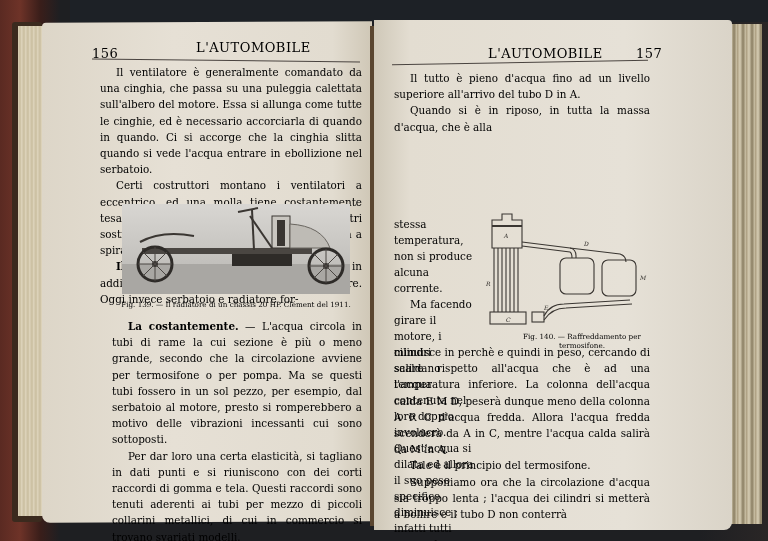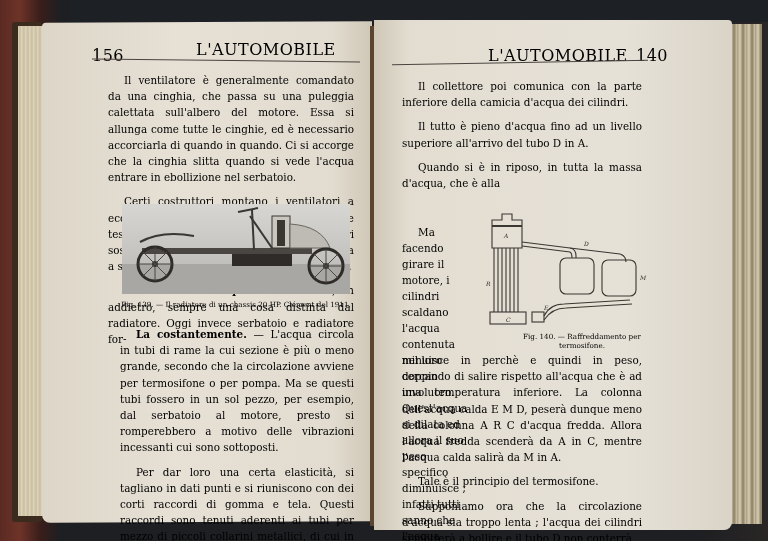--- a/index.html
+++ b/index.html
@@ -16,24 +16,24 @@
        background:repeating-linear-gradient(90deg,#a89a7c 0px,#d6cdb4 3px,#8a7e62 6px,#cfc5aa 9px);}
   .page{position:absolute;background:#e4ded3;color:#2a2724;}
   .page-left{left:42px;top:22px;width:330px;height:500px;
        border-radius:4px 0 0 8px;
        background:linear-gradient(90deg,#ddd6c8 0%,#e6e0d5 40%,#e2dcd0 88%,#cfc7b6 100%);
        transform:skewY(-0.3deg);}
   .page-right{left:374px;top:20px;width:358px;height:510px;
        border-radius:0 4px 8px 0;
        background:linear-gradient(90deg,#cfc8b8 0%,#e3ddd1 10%,#e6e1d7 70%,#dad4c8 100%);}
   .spine{position:absolute;left:370px;top:26px;width:5px;height:500px;background:#5a4630;}
-  .header{position:absolute;font-size:16px;letter-spacing:0.5px;text-align:center;}
+  .header{position:absolute;font-size:13px;letter-spacing:0.5px;text-align:center;}
   .rule{position:absolute;height:1px;background:#4a4440;}
   .body-text{position:absolute;font-size:10.4px;line-height:16.2px;text-align:justify;}
-  .body-text p{margin:8px;text-indent:16px;}
+  .body-text p{margin:0;text-indent:16px;}
   .body-text p.noindent{text-indent:0;}
   .bold{font-weight:bold;}
   .fig{position:absolute;}
   .caption{position:absolute;font-size:7.2px;text-align:center;}
   .photo{position:absolute;left:122px;top:204px;width:228px;height:90px;
        background:linear-gradient(180deg,#d8d6d2 0%,#c6c4c0 55%,#b4b2ae 100%);}
 </style>
 </head>
 <body>
 
@@ -88,30 +88,30 @@
 
 <div class="body-text" style="left:112px;top:318px;width:250px;">
   <p><span class="bold">La costantemente.</span><span> — L'acqua circola in tubi di rame la cui sezione è più o meno grande, secondo che la circolazione avviene per termosifone o per pompa. Ma se questi tubi fossero in un sol pezzo, per esempio, dal serbatoio al motore, presto si romperebbero a motivo delle vibrazioni incessanti cui sono sottoposti.</span></p>
   <p>Per dar loro una certa elasticità, si tagliano in dati punti e si riuniscono con dei corti raccordi di gomma e tela. Questi raccordi sono tenuti aderenti ai tubi per mezzo di piccoli collarini metallici, di cui in commercio si trovano svariati modelli.</p>
 </div>
 
 <div class="spine"></div>
 
 <div class="page page-right"></div>
 <div class="header" style="left:488px;top:46px;">L'AUTOMOBILE</div>
-<div class="header" style="left:636px;top:46px;">140</div>
+<div class="header" style="left:636px;top:46px;">157</div>
 <div class="rule" style="left:392px;top:62px;width:256px;transform:rotate(-1deg);"></div>
 
 <div class="body-text" style="left:394px;top:70px;width:256px;">
-  <p>Il collettore poi comunica con la parte inferiore della camicia d'acqua dei cilindri.</p>
   <p>Il tutto è pieno d'acqua fino ad un livello superiore all'arrivo del tubo D in A.</p>
   <p>Quando si è in riposo, in tutta la massa d'acqua, che è alla</p>
 </div>
 
 <div class="body-text" style="left:394px;top:216px;width:86px;line-height:16px;text-align:left;">
+  <p class="noindent">stessa temperatura, non si produce alcuna corrente.</p>
   <p>Ma facendo girare il motore, i cilindri scaldano l'acqua contenuta nel loro doppio involucro. Quest'acqua si dilata ed allora il suo peso specifico diminuisce ; infatti tutti sanno che l'acqua scaldata di-</p>
 </div>
 
 <div class="fig" style="left:484px;top:208px;width:164px;height:120px;">
   <svg width="164" height="120" viewBox="0 0 164 120">
     <g fill="none" stroke="#3a3632" stroke-width="1.1">
       <path d="M8 12 L18 12 L18 6 L28 6 L28 12 L38 12 L38 40 L8 40 Z"></path>
       <line x1="8" y1="18" x2="38" y2="18" stroke-width="2"></line>
       <line x1="10" y1="40" x2="10" y2="104"></line>
         <line x1="14" y1="40" x2="14" y2="104"></line>

